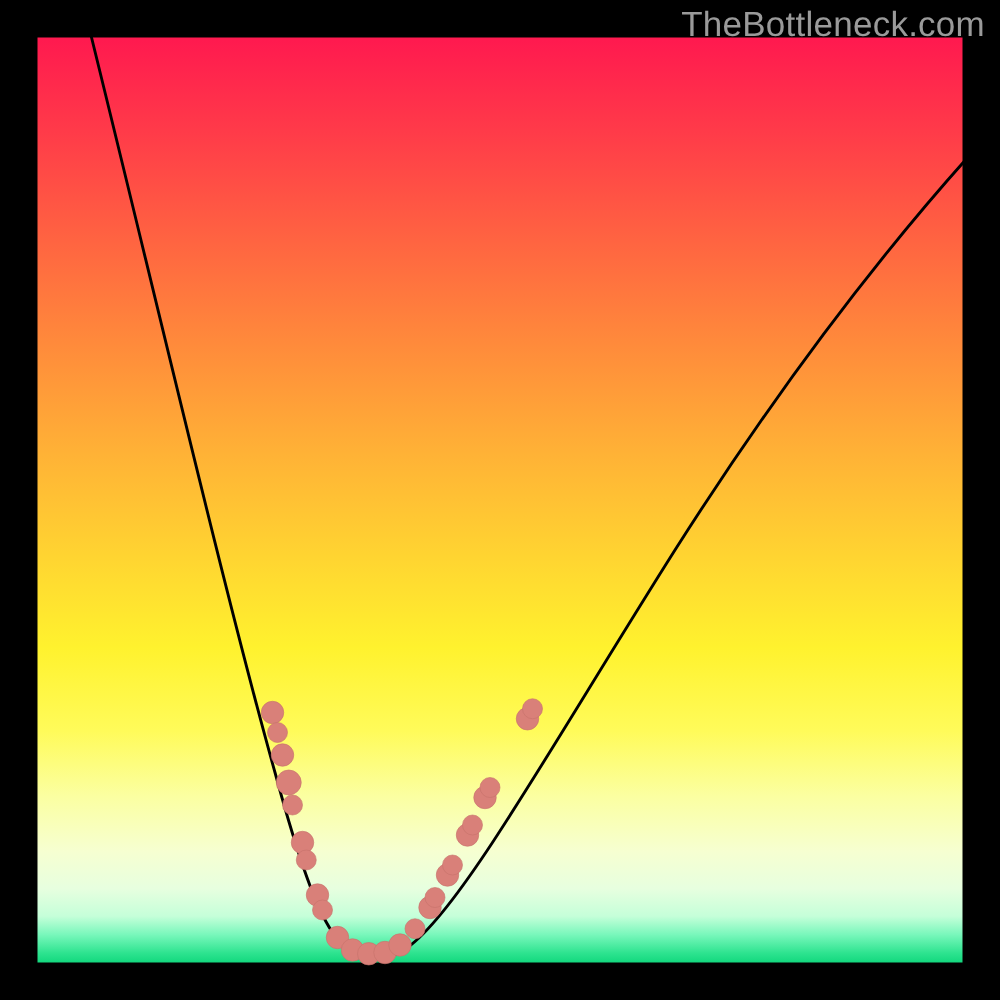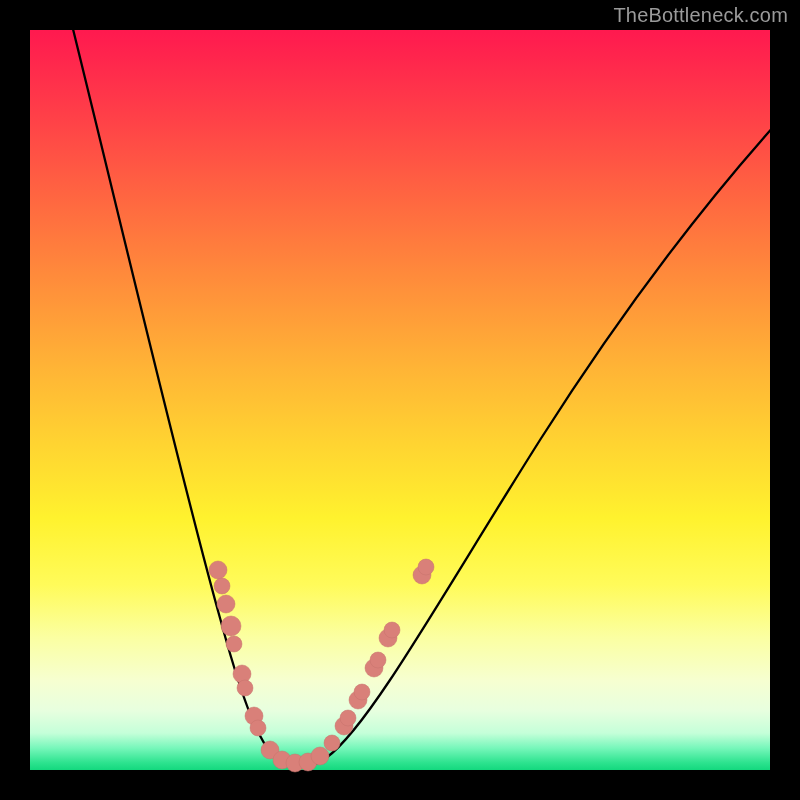--- a/index.html
+++ b/index.html
@@ -33,21 +33,21 @@
       #78f7bb 97%,
       #2de38f 99%,
       #13d87e 100%
     );
   }
   .watermark {
     position: absolute;
     top: 4px;
     right: 12px;
     color: #9a9a9a;
-    font-size: 20px;
+    font-size: 28px;
     font-weight: 500;
     letter-spacing: 0.2px;
     user-select: none;
   }
   svg.curves {
     position: absolute;
     left: 0;
     top: 0;
     width: 740px;
     height: 740px;

